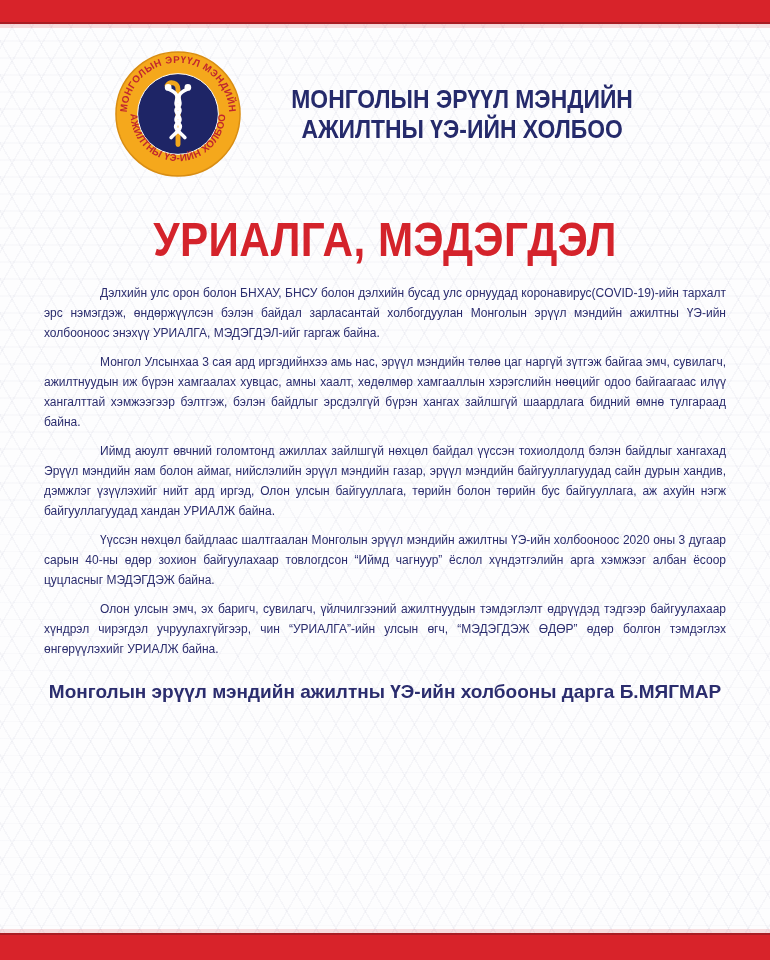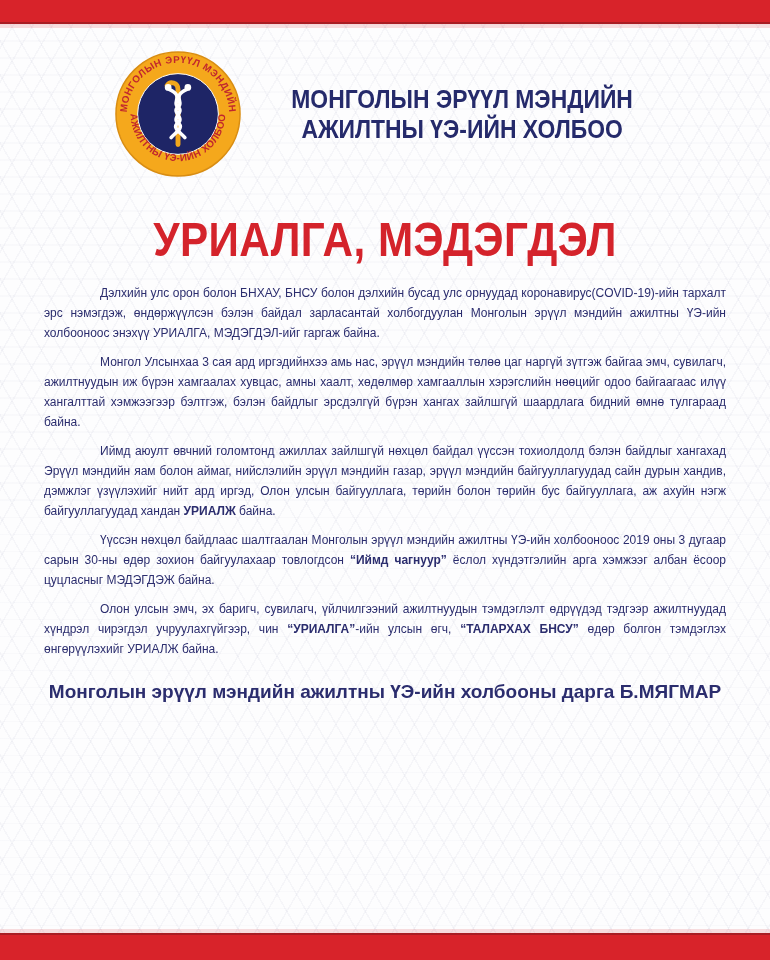--- a/index.html
+++ b/index.html
@@ -36,21 +36,21 @@
     color:#d4232b; font-weight:bold; font-size:48px;
     transform:scaleX(0.88); transform-origin:center;
     letter-spacing:0.5px; white-space:nowrap;
   }
   .body-text { margin:16px 44px 0 44px; color:#2b2d6e; }
   .body-text p.para {
     font-size:12px; line-height:20px;
     text-align:justify; text-indent:56px;
     margin-bottom:9px;
   }
-  .body-text p.para b { font-weight:bold;margin-top:40px; }
+  .body-text p.para b { font-weight:normal;margin-top:40px; }
   .signature {
     margin-top:22px; text-align:center;
     color:#2b2d6e; font-weight:bold; font-size:19px;
   }
 </style>
 </head>
 <body>
 
 <div class="page">
 
@@ -84,20 +84,20 @@
       <div>АЖИЛТНЫ ҮЭ-ИЙН ХОЛБОО</div>
     </div>
   </div>
 
   <h1 class="page-title">УРИАЛГА, МЭДЭГДЭЛ</h1>
 
   <div class="body-text" id="paragraphs">
       <p class="para"><span>Дэлхийн улс орон болон БНХАУ, БНСУ болон дэлхийн бусад улс орнуудад коронавирус(COVID-19)-ийн тархалт эрс нэмэгдэж, өндөржүүлсэн бэлэн байдал зарласантай холбогдуулан Монголын эрүүл мэндийн ажилтны ҮЭ-ийн холбооноос энэхүү УРИАЛГА, МЭДЭГДЭЛ-ийг гаргаж байна.</span></p>
       <p class="para"><span>Монгол Улсынхаа 3 сая ард иргэдийнхээ амь нас, эрүүл мэндийн төлөө цаг наргүй зүтгэж байгаа эмч, сувилагч, ажилтнуудын иж бүрэн хамгаалах хувцас, амны хаалт, хөдөлмөр хамгааллын хэрэгслийн нөөцийг одоо байгаагаас илүү хангалттай хэмжээгээр бэлтгэж, бэлэн байдлыг эрсдэлгүй бүрэн хангах зайлшгүй шаардлага бидний өмнө тулгараад байна.</span></p>
       <p class="para"><span>Иймд аюулт өвчний голомтонд ажиллах зайлшгүй нөхцөл байдал үүссэн тохиолдолд бэлэн байдлыг хангахад Эрүүл мэндийн яам болон аймаг, нийслэлийн эрүүл мэндийн газар, эрүүл мэндийн байгууллагуудад сайн дурын хандив, дэмжлэг үзүүлэхийг нийт ард иргэд, Олон улсын байгууллага, төрийн болон төрийн бус байгууллага, аж ахуйн нэгж байгууллагуудад хандан </span><b>УРИАЛЖ</b><span> байна.</span></p>
-      <p class="para"><span>Үүссэн нөхцөл байдлаас шалтгаалан Монголын эрүүл мэндийн ажилтны ҮЭ-ийн холбооноос 2019 оны 3 дугаар сарын 30-ны өдөр зохион байгуулахаар товлогдсон </span><b>“Иймд чагнуур”</b><span> ёслол хүндэтгэлийн  арга хэмжээг албан ёсоор цуцласныг МЭДЭГДЭЖ байна.</span></p>
-      <p class="para"><span>Олон улсын эмч, эх баригч, сувилагч, үйлчилгээний ажилтнуудын тэмдэглэлт өдрүүдэд тэдгээр ажилтнуудад хүндрэл чирэгдэл учруулахгүйгээр, чин </span><b>“УРИАЛГА”</b><span>-ийн улсын өгч, </span><b>“ТАЛАРХАХ БНСУ”</b><span> өдөр болгон тэмдэглэх өнгөрүүлэхийг УРИАЛЖ байна.</span></p>
+      <p class="para"><span>Үүссэн нөхцөл байдлаас шалтгаалан Монголын эрүүл мэндийн ажилтны ҮЭ-ийн холбооноос 2020 оны 3 дугаар сарын 40-ны өдөр зохион байгуулахаар товлогдсон </span><b>“Иймд чагнуур”</b><span> ёслол хүндэтгэлийн  арга хэмжээг албан ёсоор цуцласныг МЭДЭГДЭЖ байна.</span></p>
+      <p class="para"><span>Олон улсын эмч, эх баригч, сувилагч, үйлчилгээний ажилтнуудын тэмдэглэлт өдрүүдэд тэдгээр байгуулахаар хүндрэл чирэгдэл учруулахгүйгээр, чин </span><b>“УРИАЛГА”</b><span>-ийн улсын өгч, </span><b>“МЭДЭГДЭЖ ӨДӨР”</b><span> өдөр болгон тэмдэглэх өнгөрүүлэхийг УРИАЛЖ байна.</span></p>
     </div>
 
   <div class="signature">Монголын эрүүл мэндийн ажилтны ҮЭ-ийн холбооны дарга Б.МЯГМАР</div>
 
   <div class="band bottom"></div>
 </div>
 
 </body></html>

